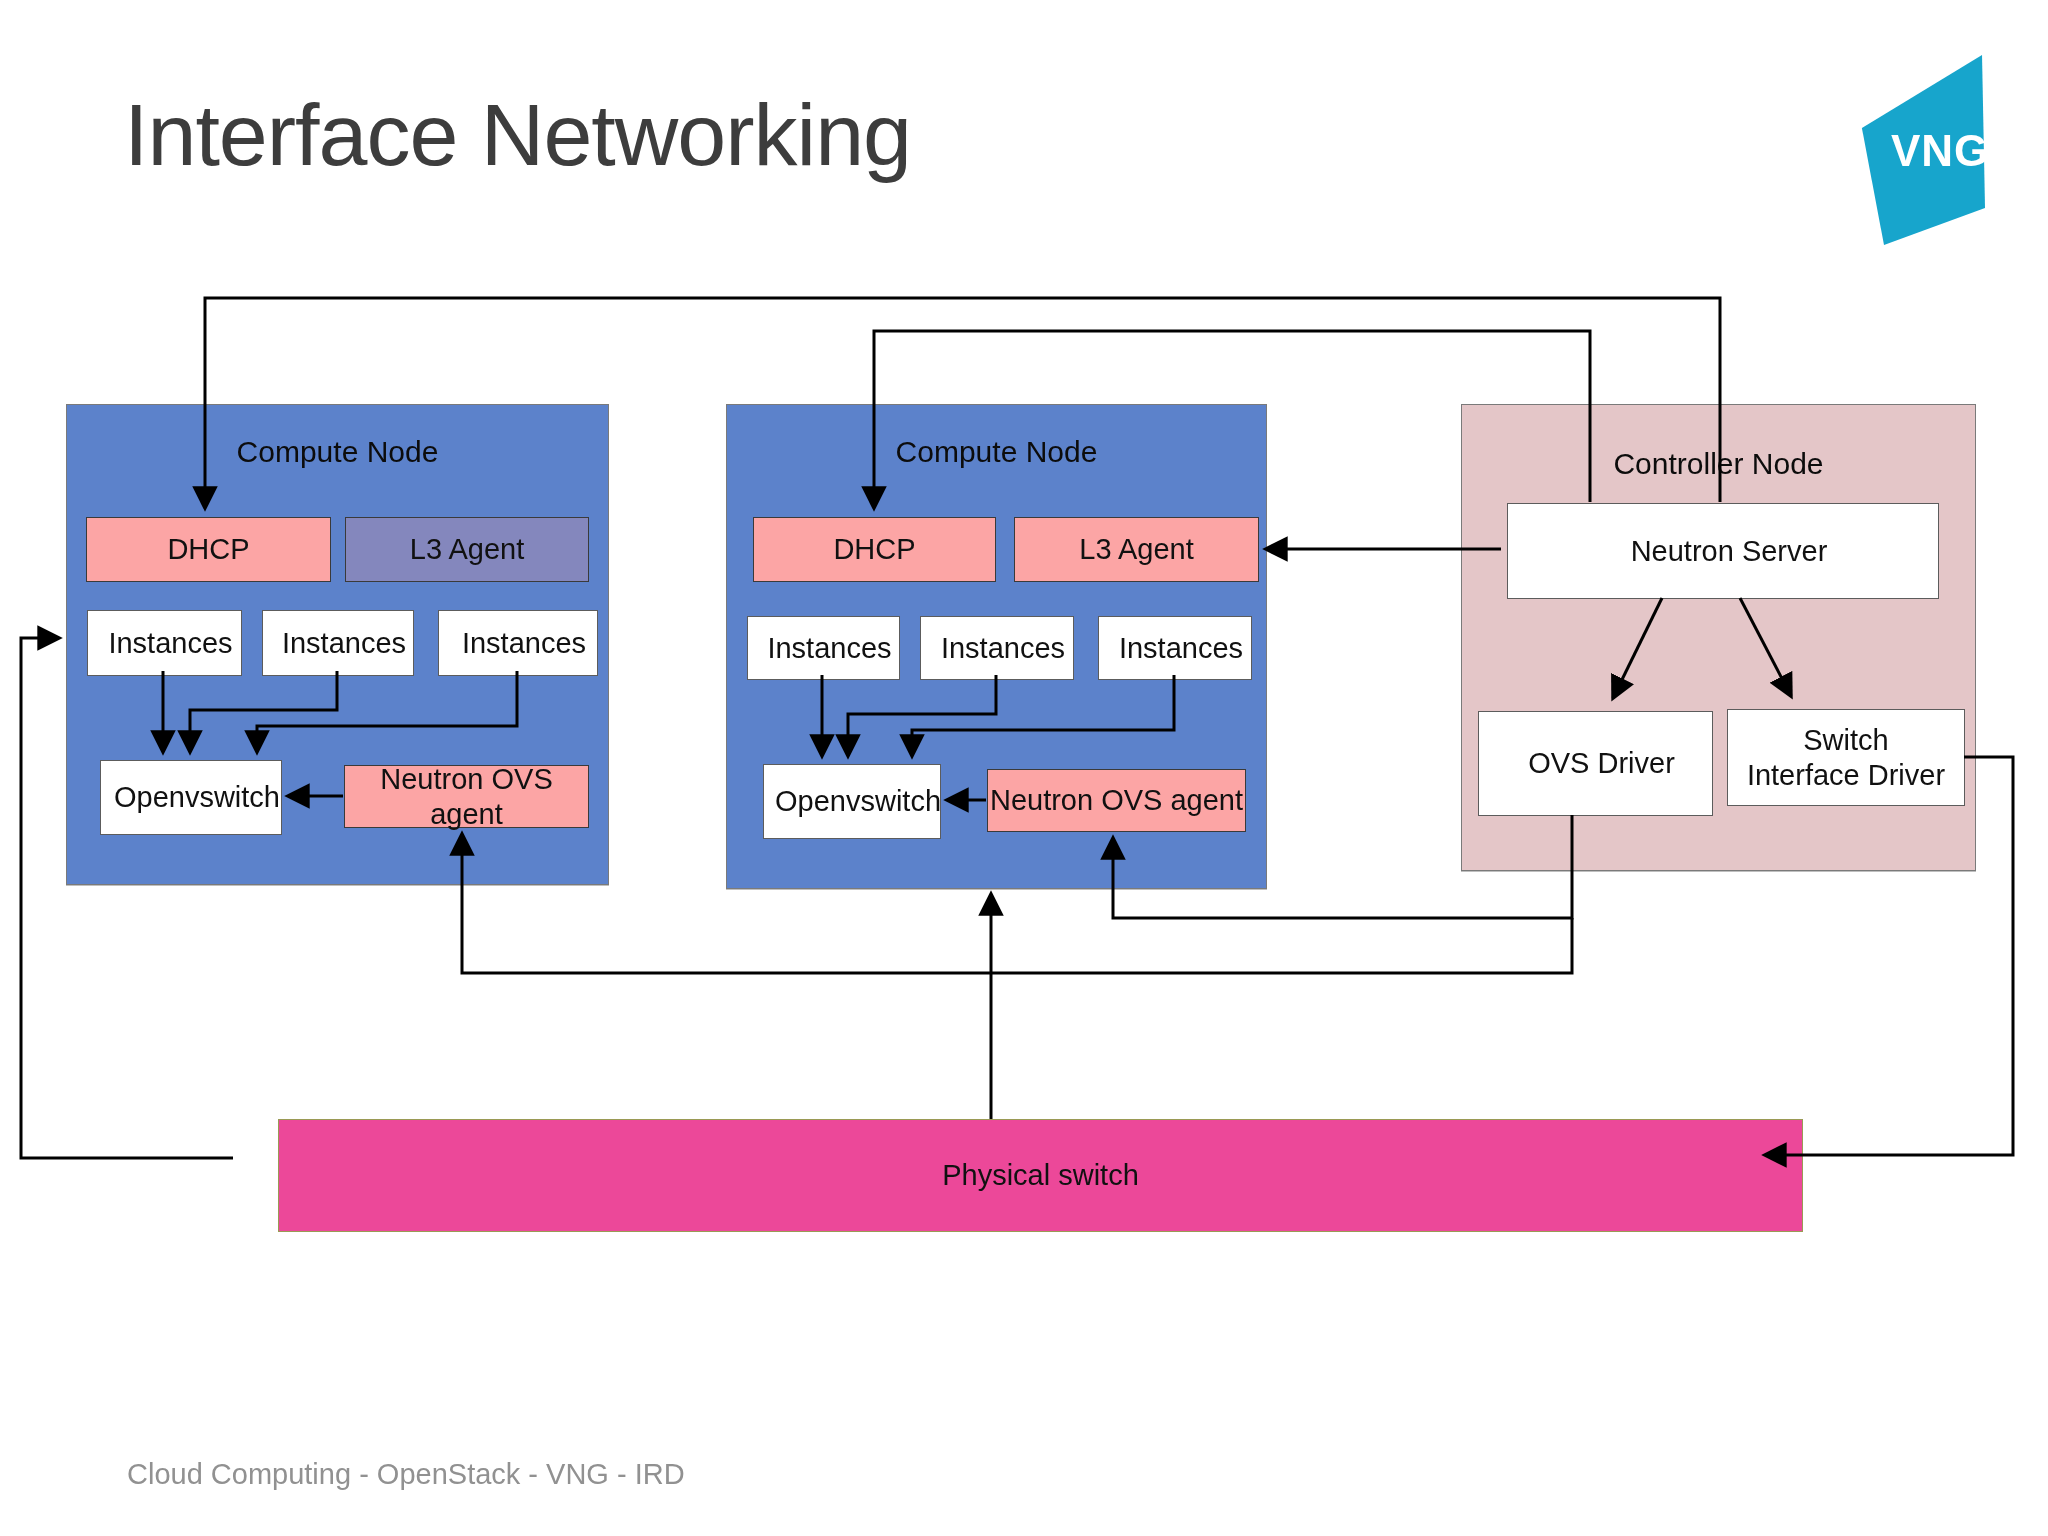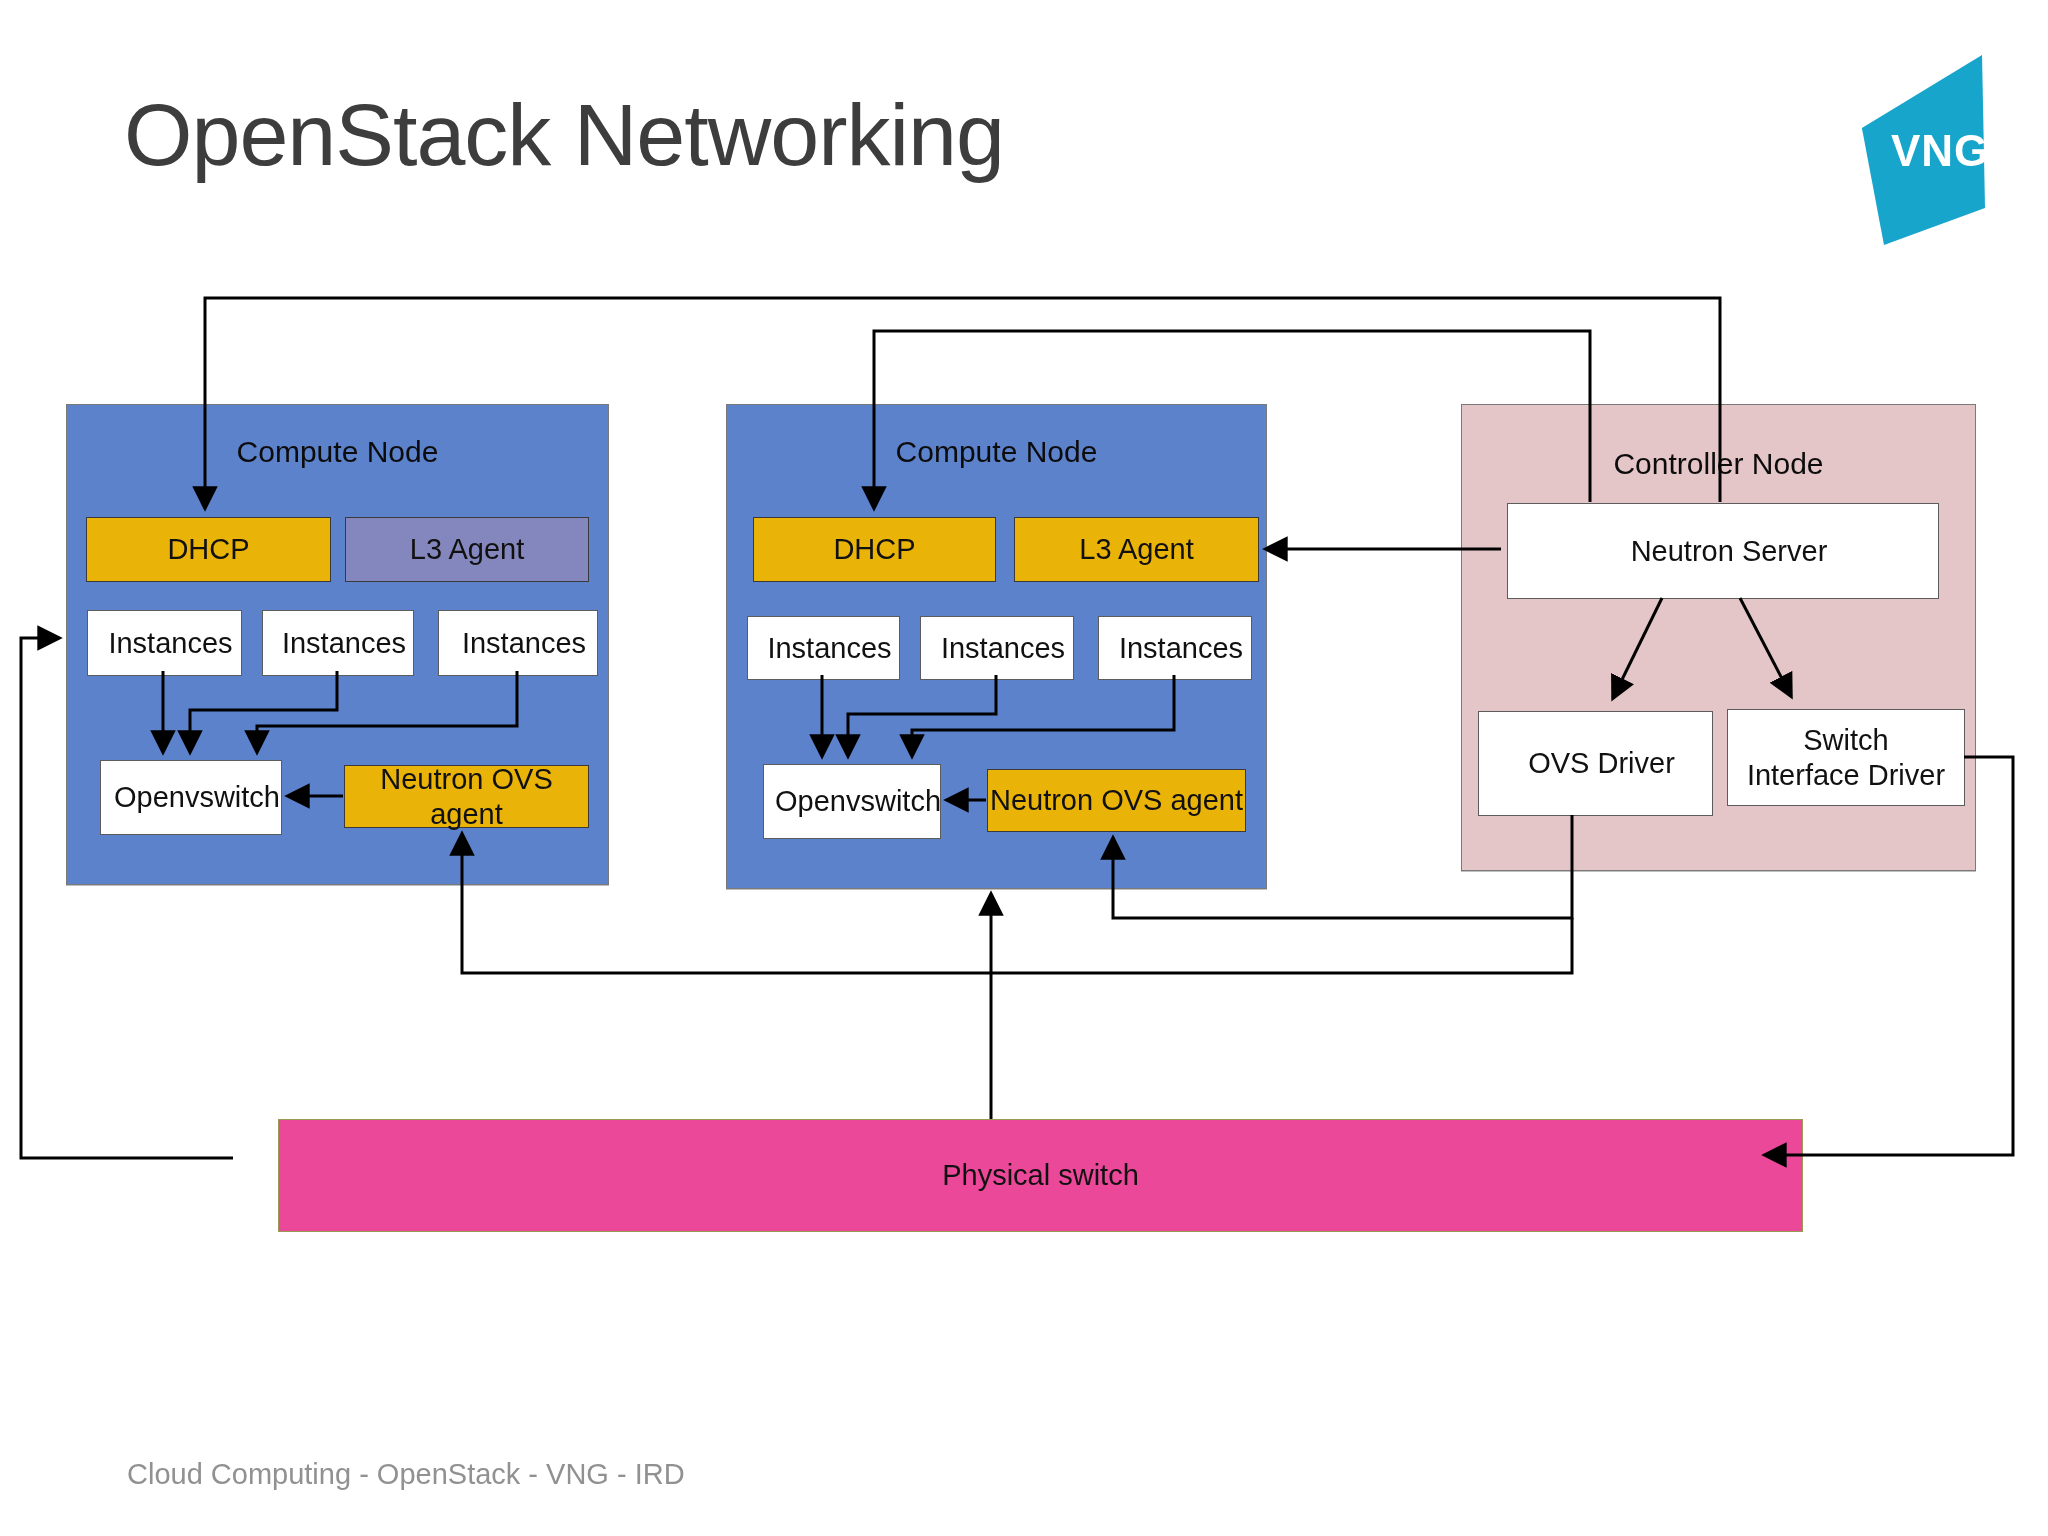--- a/index.html
+++ b/index.html
@@ -17,30 +17,30 @@
 
   
   .node{position:absolute;border:1px solid #7a7a7a;box-shadow:0 1px 0 rgba(0,0,0,.25);}
   .node.blue{background:#5C82CB;}
   .node.pink{background:#E4C6C8;}
   .node-title{position:absolute;width:100%;text-align:center;font-size:30px;color:#0c0c0c;}
 
   .box{position:absolute;display:flex;align-items:center;justify-content:center;
        font-size:29px;text-align:center;line-height:1.2;box-sizing:border-box;}
   .white{background:#ffffff;border:1px solid #5c5c5c;padding-left:12px;}
-  .red{background:#eab308;border:1px solid #3a3a3a;}
+  .red{background:#fca5a5;border:1px solid #3a3a3a;}
   .purple{background:#8487BD;border:1px solid #3a3a3a;}
   .yellow{background:#ec4899;border:1px solid #9a9a55;margin-left:45px;}
 
   #edges{left:0;top:0;width:2048px;height:1536px;pointer-events:none;}
 </style>
 </head>
 <body>
 
-<div class="abs" id="page-title">OpenStack Networking</div>
+<div class="abs" id="page-title">Interface Networking</div>
 
 <div class="abs" id="logo">
   <div class="flag"></div>
   <span class="logo-text">VNG</span>
 </div>
 
 <div class="node blue" style="left:66px;top:404px;width:541px;height:479px;">
   <div class="node-title" style="top:30px;">Compute Node</div>
   <div class="box red" style="left:19px;top:112px;width:245px;height:65px;">DHCP</div>
   <div class="box purple" style="left:278px;top:112px;width:244px;height:65px;">L3 Agent</div>

